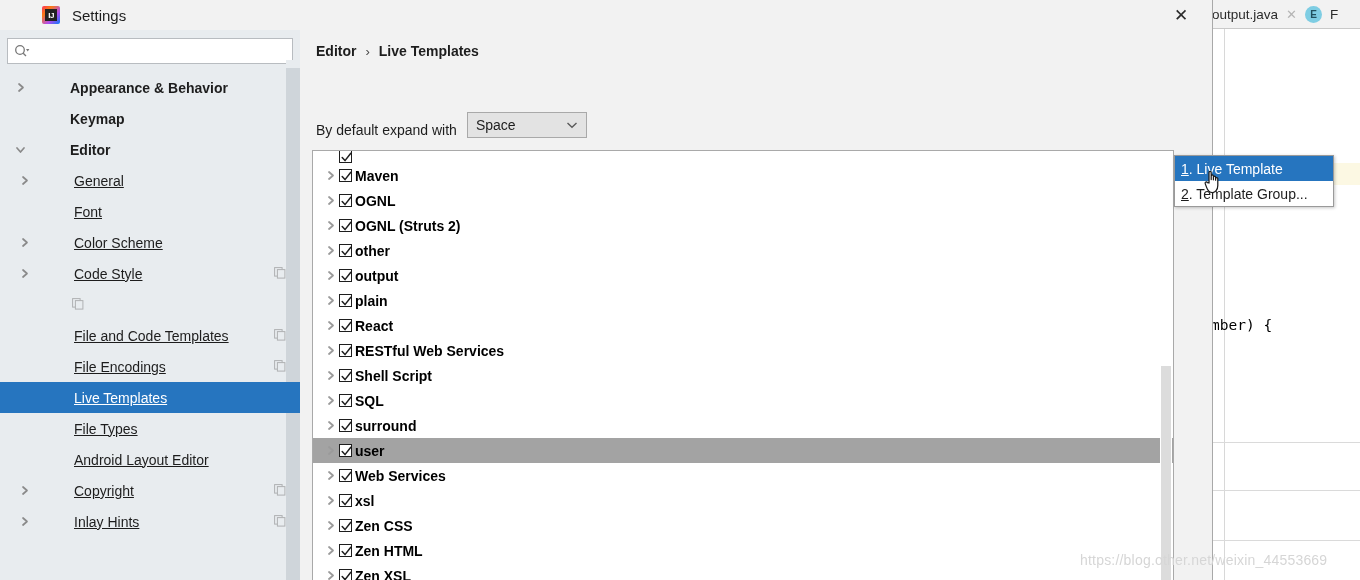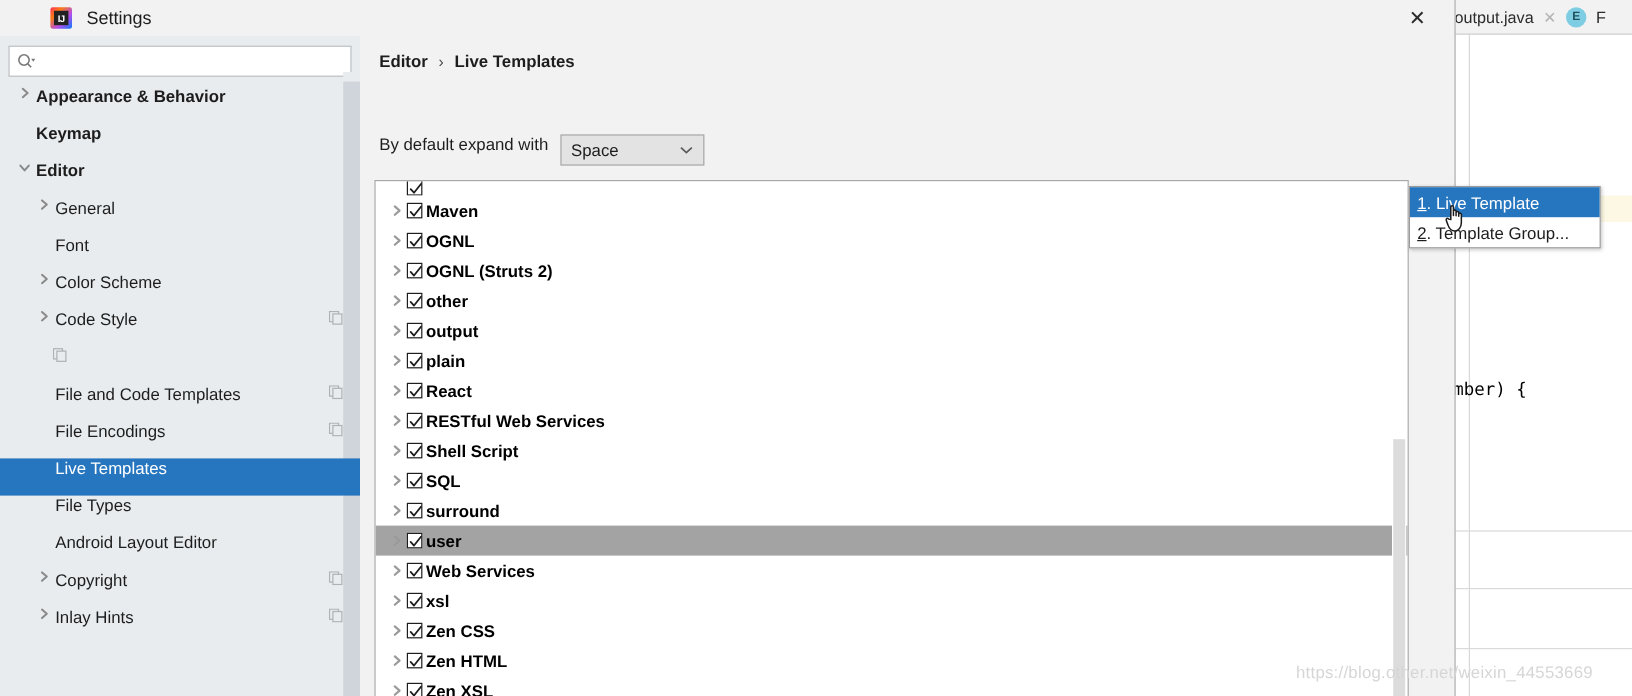--- a/index.html
+++ b/index.html
@@ -103,25 +103,25 @@
     display: flex; align-items: center; padding: 0 6px;
   }
   .search-icon-svg { flex: 0 0 auto; }
   .search-input {
     border: none; outline: none; background: transparent; flex: 1;
     font-family: "Liberation Sans", sans-serif; font-size: 13px; color: #1d1d1d;
     margin-left: 4px; padding: 0;
   }
   .tree { position: absolute; top: 42px; left: 0; right: 0; bottom: 0; overflow: hidden; }
   .tree-row {
-    height: 31px; display: flex; align-items: flex-start; padding-left: 12px;
-    white-space: nowrap; color: #1d1d1d; font-size: 14px;
+    height: 31px; display: flex; align-items: center; padding-left: 12px;
+    white-space: nowrap; color: #1d1d1d; font-size: 14px; gap: 40px;
   }
   .tree-row.lvl1 { padding-left: 12px; }
-  .tree-row.lvl2 { padding-left: 28px; }
+  .tree-row.lvl2 { padding-left: 16px; text-decoration: underline; }
   .tree-row.bold { font-weight: bold; }
   .tree-row.selected { background: #2675bf; color: #ffffff; }
   .tw { width: 16px; flex: 0 0 auto; display: flex; align-items: center; justify-content: center; }
   .tw svg { display: block; }
   .tree-label { flex: 1; }
   .tree-row.lvl1 .tree-label, .tree-row.lvl2 .tree-label { margin-left: 2px; }
   .copy-badge { margin-right: 14px; opacity: .5; flex: 0 0 auto; }
 
   .sidebar-scroll {
     position: absolute; right: 0; top: 38px; width: 14px; bottom: 0;
@@ -136,21 +136,21 @@
   }
   .breadcrumb {
     position: absolute; left: 16px; top: 13px;
     font-size: 14px; font-weight: bold; color: #1d1d1d;
     display: flex; align-items: center; gap: 9px;
   }
   .bc-sep { font-weight: normal; color: #4a4a4a; font-size: 13px; }
 
   .expand-row {
     position: absolute; left: 16px; top: 82px;
-    display: flex; align-items: flex-start; gap: 10px;
+    display: flex; align-items: flex-end; gap: 10px;
   }
   .expand-label { font-size: 14px; color: #1d1d1d; }
   .combo {
     width: 120px; height: 26px; background: #e3e3e3;
     border: 1px solid #a9a9a9;
     display: flex; align-items: center; padding: 0 8px;
     font-size: 14px; color: #1d1d1d; position: relative;
   }
   .combo-arrow { position: absolute; right: 8px; top: 8px; }
 

